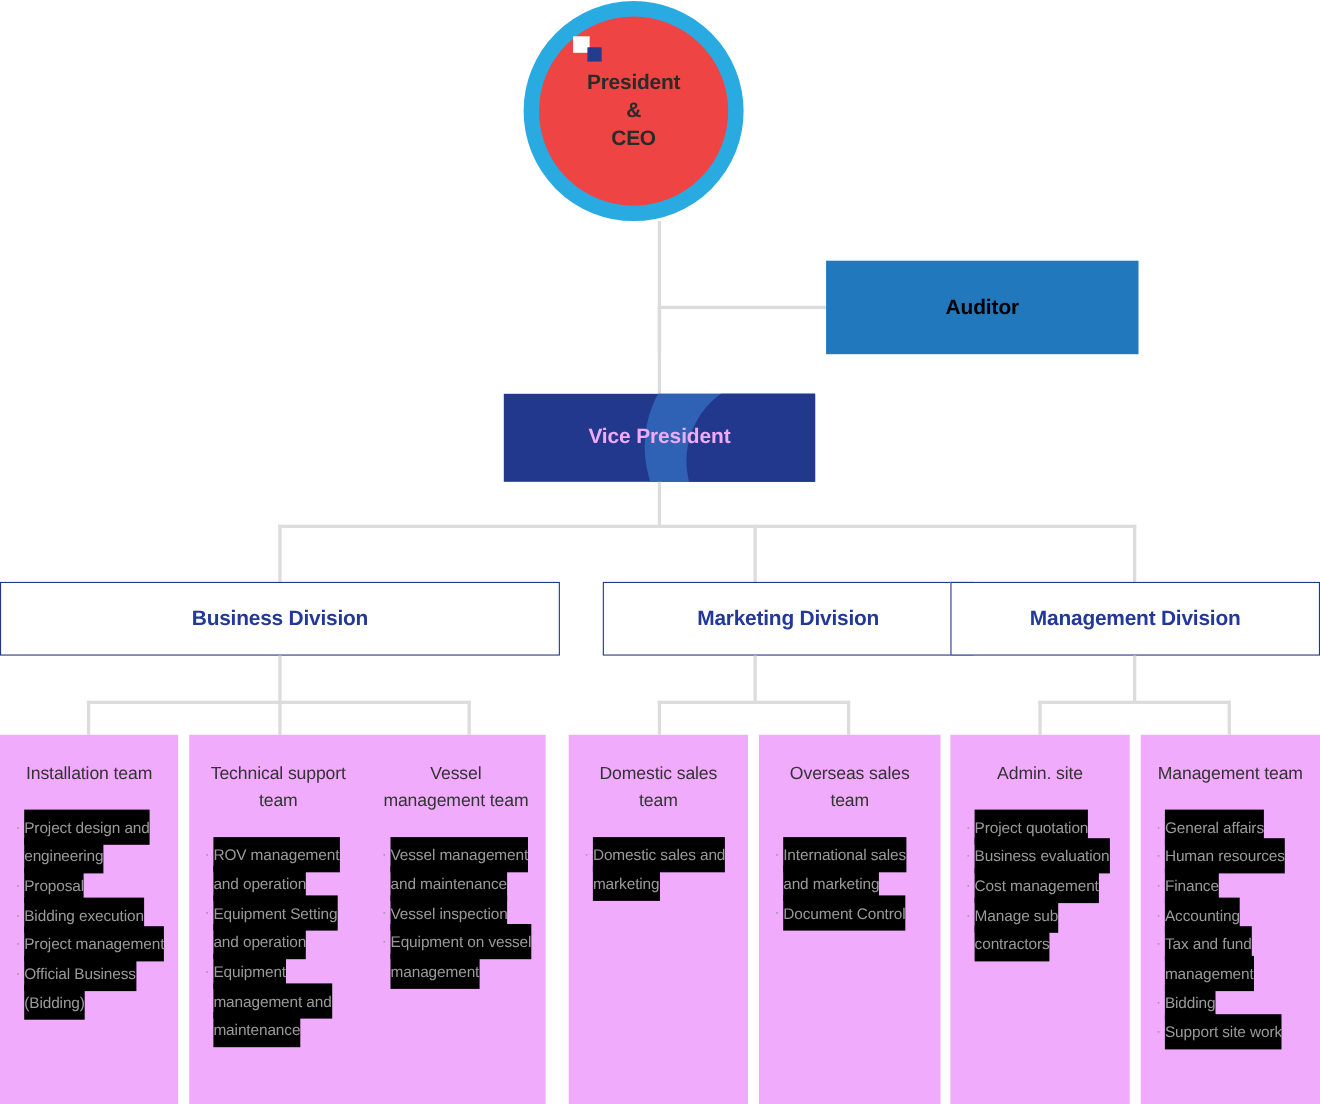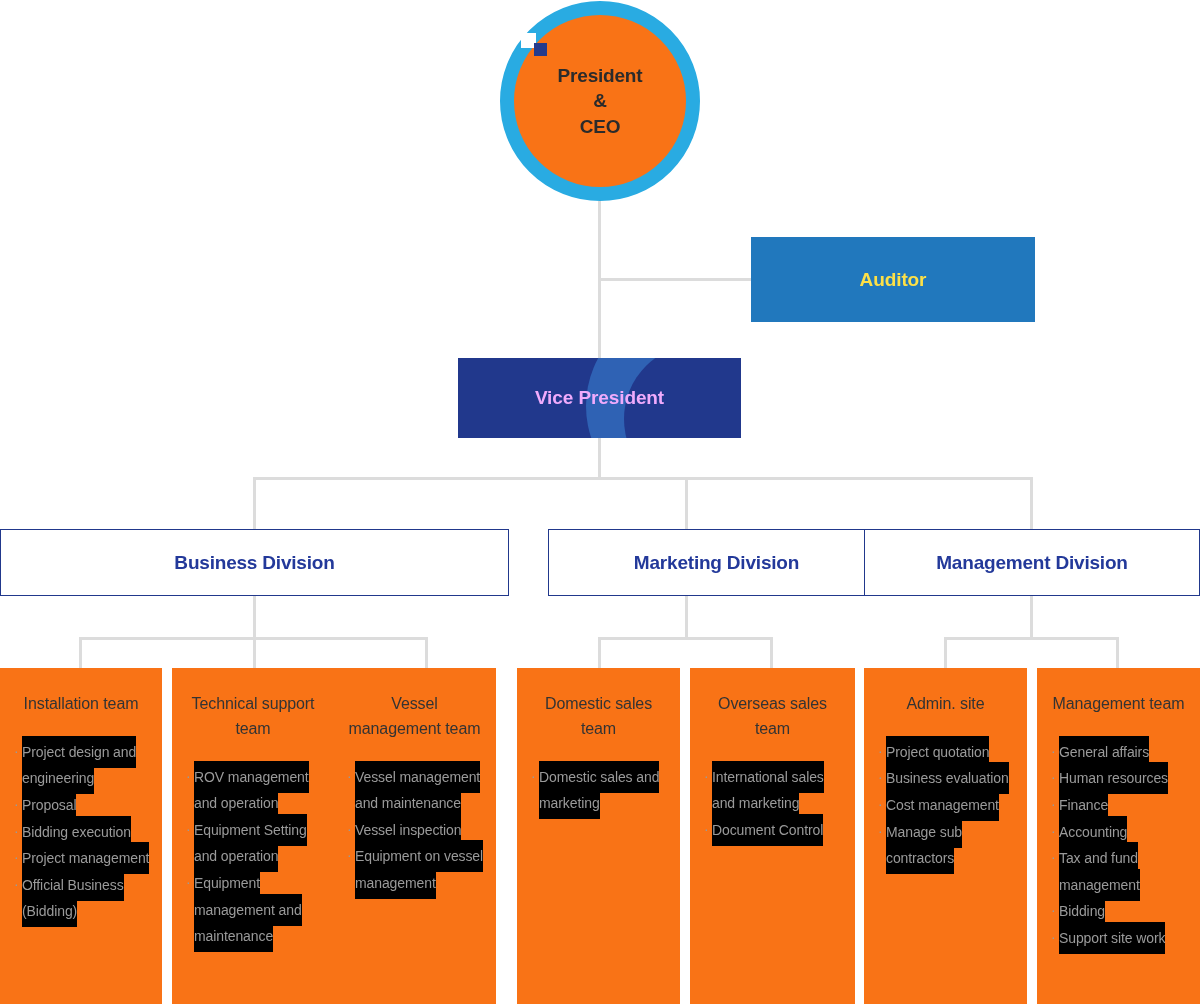--- a/index.html
+++ b/index.html
@@ -12,24 +12,24 @@
   .chart{position:relative;width:1200px;height:1004px;}
 
   
   .ln{position:absolute;background:#dcdcdc;}
   .lnv{width:3px;}
   .lnh{height:3px;}
 
   
   .ceo{
     position:absolute;
-    left:500px;top:1px;
+    left:476px;top:1px;
     width:200px;height:200px;
     border-radius:50%;
-    background:#f97316;
+    background:#ef4444;
     border:14px solid #29abe2;
     box-sizing:border-box;
     display:flex;align-items:center;justify-content:center;
   }
   .ceo-label{
     text-align:center;
     font-size:19px;
     font-weight:bold;
     color:#2b2b2b;
     line-height:1.32;
@@ -40,21 +40,21 @@
   .sq-navy{left:534px;top:43px;width:13px;height:13px;background:#253b8c;}
 
   
   .auditor{
     position:absolute;
     left:751px;top:237px;width:284px;height:85px;
     background:#2178bd;
     display:flex;align-items:center;justify-content:center;
   }
   .auditor span{
-    color:#fde047;font-size:19px;font-weight:bold;letter-spacing:-0.1px;
+    color:#000000;font-size:19px;font-weight:bold;letter-spacing:-0.1px;
   }
 
   
   .vp{
     position:absolute;
     left:458px;top:358px;width:283px;height:80px;
     background:#21388c;
     overflow:hidden;
     display:flex;align-items:center;justify-content:center;
   }
@@ -90,21 +90,21 @@
     color:#23399a;font-size:19px;font-weight:bold;letter-spacing:-0.2px;
   }
   #div0{left:0px;width:509px;}
   #div1{left:548px;width:337px;}
   #div2{left:864px;width:336px;}
 
   
   .team{
     position:absolute;
     top:668px;height:336px;
-    background:#f97316;
+    background:#f0abfc;
     box-sizing:border-box;
   }
   .team-title{
     margin:0;padding:24px 10px 0 10px;
     text-align:center;
     font-size:16px;
     font-weight:normal;
     color:#333333;
     line-height:1.55;
     letter-spacing:-0.1px;

